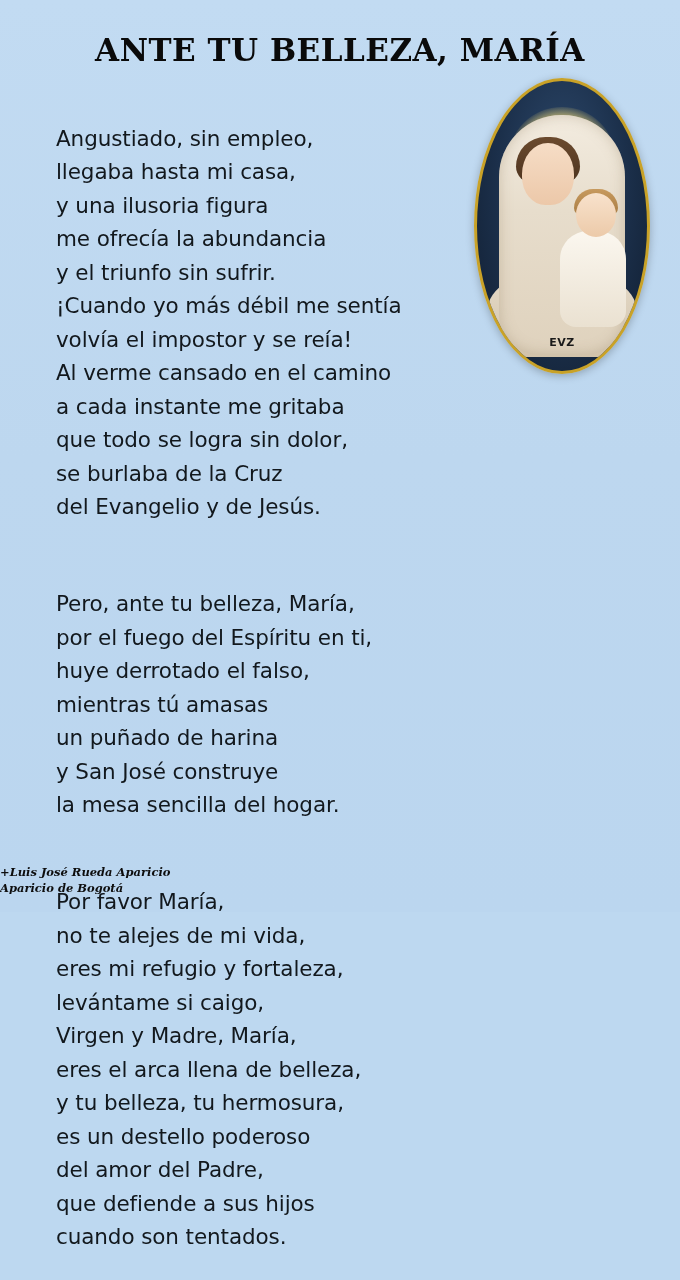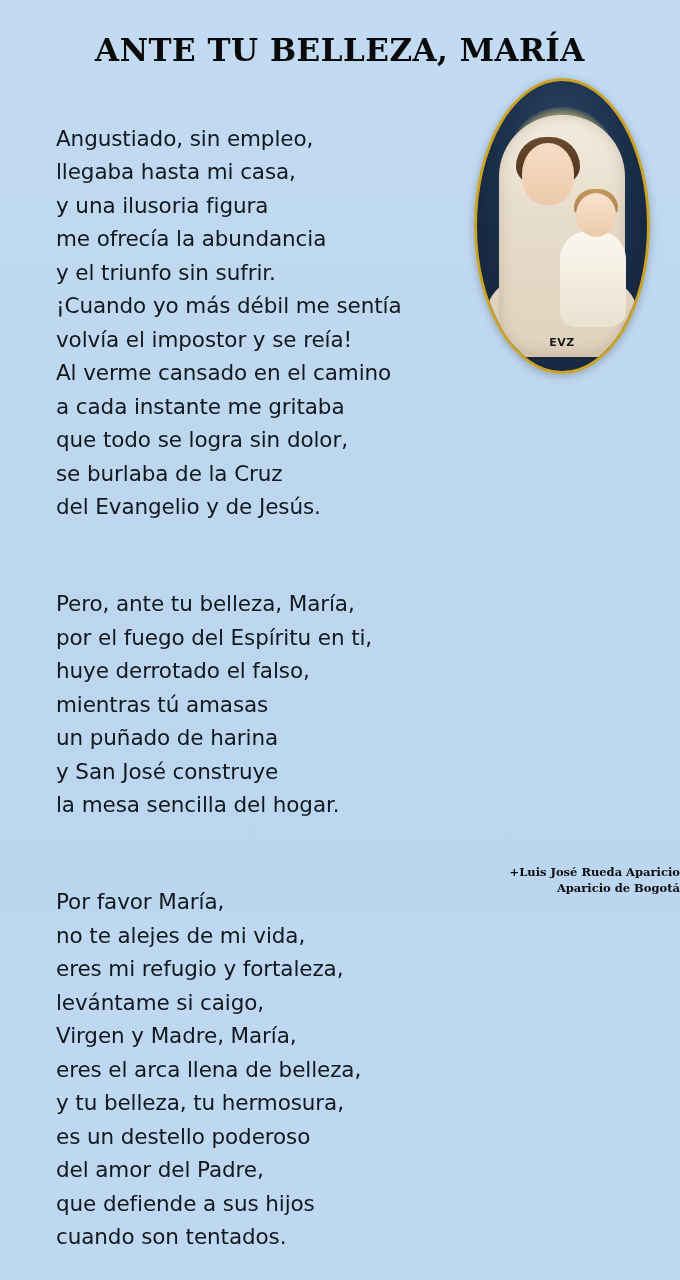--- a/index.html
+++ b/index.html
@@ -161,26 +161,27 @@
     font-size: 11px;
     font-weight: bold;
     color: #1a1a1a;
     letter-spacing: 0.5px;
   }
   .footer {
     position: absolute;
     bottom: 16px;
     left: 0;
     right: 0;
-    text-align: right;
+    text-align: left;
     font-family: "DejaVu Serif", serif;
     font-weight: bold;
     font-size: 11.5px;
     line-height: 16px;
     color: #0d0d0d;
+    font-style: italic;
   }
   .footer div {
     white-space: nowrap;
   }
 </style>
 </head>
 <body>
 
 <div class="page">
 

